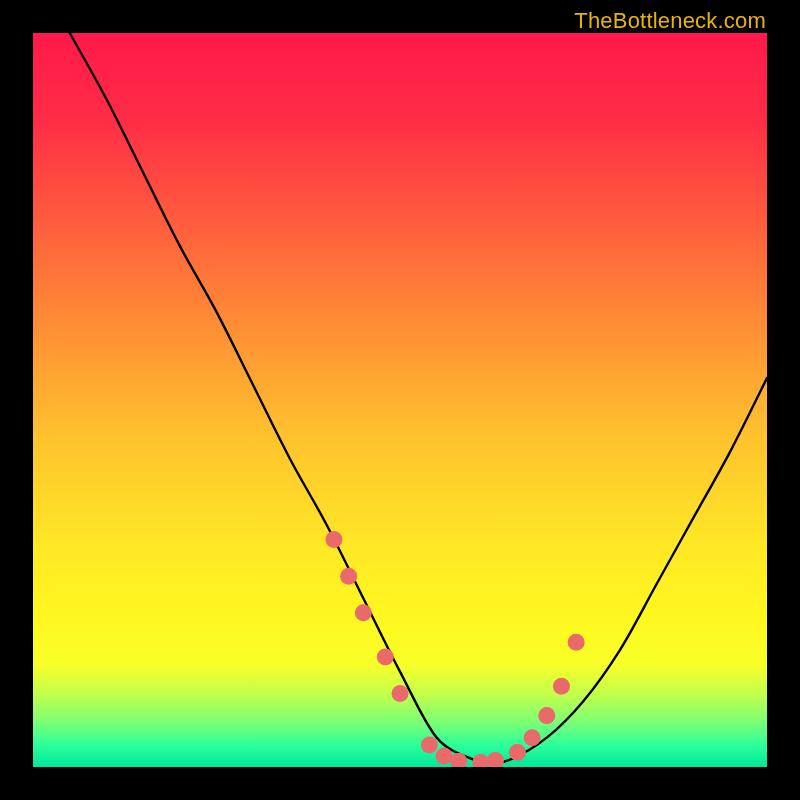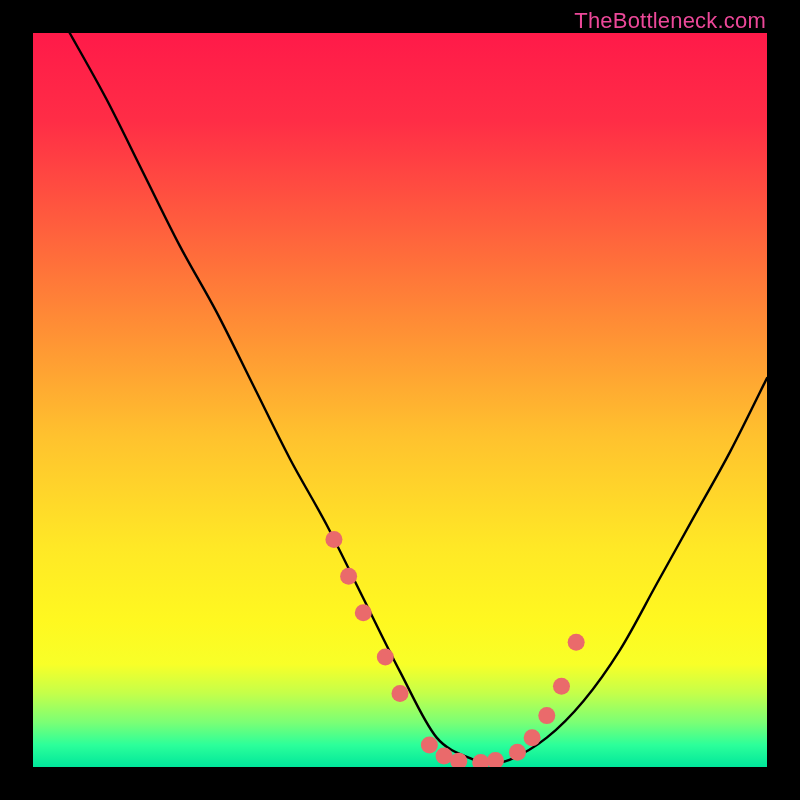--- a/index.html
+++ b/index.html
@@ -49,21 +49,21 @@
     position: absolute;
     left: 0;
     top: 0;
   }
   .watermark {
     position: absolute;
     top: 8px;
     right: 34px;
     font-family: Arial, Helvetica, sans-serif;
     font-size: 22px;
-    color: #ec4899;
+    color: #eab308;
     letter-spacing: 0.2px;
     margin-left: 16px;
   }
 </style>
 </head>
 <body>
 <div class="stage">
   <div class="plot-area">
 
     <svg class="curve" width="734" height="734" viewBox="0 0 734 734">

